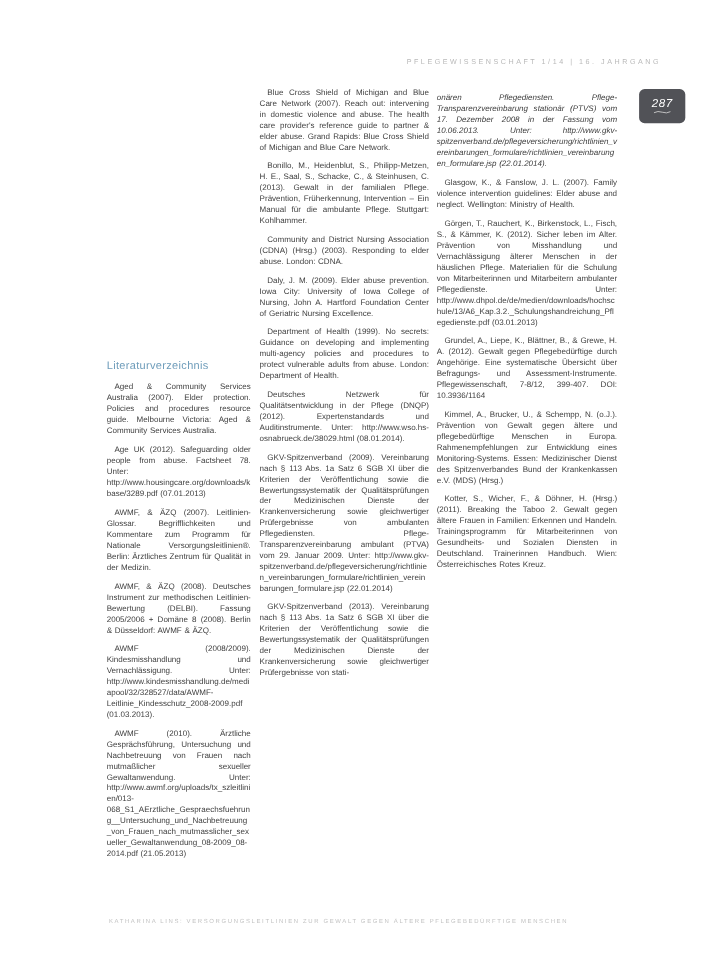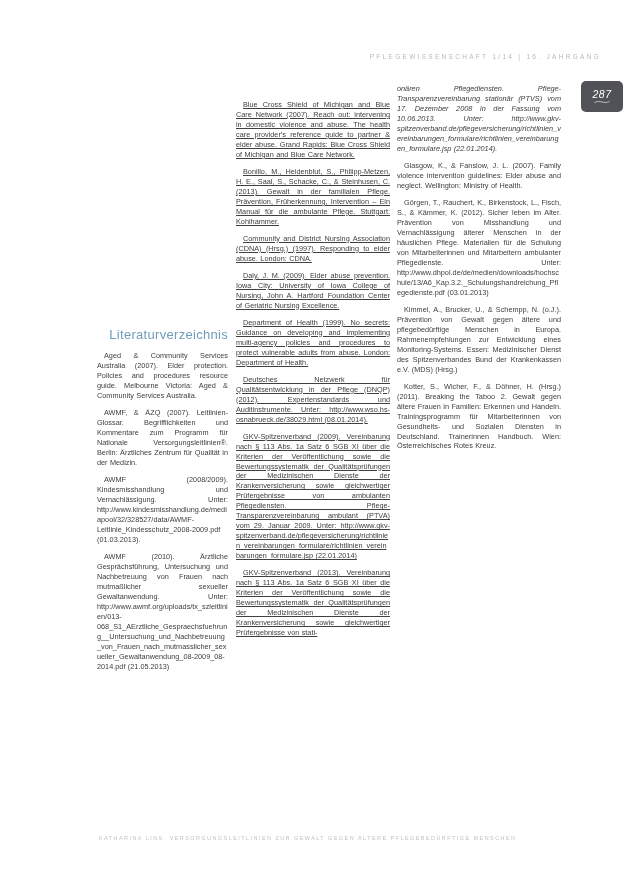--- a/index.html
+++ b/index.html
@@ -17,25 +17,25 @@
     border-radius:5px;display:flex;flex-direction:column;
     align-items:center;justify-content:center;
   }
   .page-badge .num{
     color:#ffffff;font-size:10.5px;font-style:italic;line-height:1;
     letter-spacing:0.5px;
   }
   .page-badge svg{display:block;margin-top:1px;}
   .col{position:absolute;}
   .col1{left:97px;top:327px;width:131px;}
-  .col2{left:236px;top:100px;width:154px;text-decoration:underline;}
+  .col2{left:236px;top:79px;width:154px;}
   .col3{left:397px;top:84px;width:164px;}
   .bib-heading{
     margin:0 0 9px 0;font-weight:normal;
-    font-size:13px;text-align:right;letter-spacing:0.3px;
+    font-size:10px;letter-spacing:0.3px;
   }
   .ref{
     font-size:7.3px;line-height:1.37;text-align:justify;
     color:#3d3d3d;margin:0 0 7px 0;text-indent:7px;
     overflow-wrap:anywhere;word-spacing:0.4px;
   }
   .ref.flush{text-indent:0;font-style:italic;}
   .footer-line{
     position:absolute;left:99px;top:835px;width:472px;
     font-size:5.4px;letter-spacing:1.5px;color:#c2c2c2;
@@ -51,42 +51,45 @@
   <span class="num">287</span>
   <svg width="16" height="4" viewBox="0 0 16 4">
     <path d="M0.5 2.5 Q4 0.5 8 2 Q12 3.5 15.5 1.5" fill="none" stroke="#cfcfcf" stroke-width="0.8"></path>
   </svg>
 </div>
 
 <div class="col col1">
   <h2 class="bib-heading" id="bibHeading" style="color: rgb(110, 156, 186);">Literaturverzeichnis</h2>
   <div>
       <p class="ref">Aged &amp; Community Services Australia (2007). Elder protection. Policies and procedures resource guide. Melbourne Victoria: Aged &amp; Community Services Australia.</p>
+      <p class="ref">Age UK (2012). Safeguarding older people from abuse. Factsheet 78. Unter: http://www.housingcare.org/downloads/kbase/3289.pdf (07.01.2013)</p>
       <p class="ref">AWMF, &amp; ÄZQ (2007). Leitlinien-Glossar. Begrifflichkeiten und Kommentare zum Programm für Nationale Versorgungsleitlinien®. Berlin: Ärztliches Zentrum für Qualität in der Medizin.</p>
+      <p class="ref">AWMF, &amp; ÄZQ (2008). Deutsches Instrument zur methodischen Leitlinien-Bewertung (DELBI). Fassung 2005/2006 + Domäne 8 (2008). Berlin &amp; Düsseldorf: AWMF &amp; ÄZQ.</p>
       <p class="ref">AWMF (2008/2009). Kindesmisshandlung und Vernachlässigung. Unter: http://www.kindesmisshandlung.de/mediapool/32/328527/data/AWMF-Leitlinie_Kindesschutz_2008-2009.pdf (01.03.2013).</p>
       <p class="ref">AWMF (2010). Ärztliche Gesprächsführung, Untersuchung und Nachbetreuung von Frauen nach mutmaßlicher sexueller Gewaltanwendung. Unter: http://www.awmf.org/uploads/tx_szleitlinien/013-068_S1_AErztliche_Gespraechsfuehrung__Untersuchung_und_Nachbetreuung_von_Frauen_nach_mutmasslicher_sexueller_Gewaltanwendung_08-2009_08-2014.pdf (21.05.2013)</p>
     </div>
 </div>
 
 <div class="col col2">
   <div>
       <p class="ref">Blue Cross Shield of Michigan and Blue Care Network (2007). Reach out: intervening in domestic violence and abuse. The health care provider's reference guide to partner &amp; elder abuse. Grand Rapids: Blue Cross Shield of Michigan and Blue Care Network.</p>
       <p class="ref">Bonillo, M., Heidenblut, S., Philipp-Metzen, H. E., Saal, S., Schacke, C., &amp; Steinhusen, C. (2013). Gewalt in der familialen Pflege. Prävention, Früherkennung, Intervention – Ein Manual für die ambulante Pflege. Stuttgart: Kohlhammer.</p>
-      <p class="ref">Community and District Nursing Association (CDNA) (Hrsg.) (1997). Responding to elder abuse. London: CDNA.</p>
+      <p class="ref">Community and District Nursing Association (CDNA) (Hrsg.) (2003). Responding to elder abuse. London: CDNA.</p>
       <p class="ref">Daly, J. M. (2009). Elder abuse prevention. Iowa City: University of Iowa College of Nursing, John A. Hartford Foundation Center of Geriatric Nursing Excellence.</p>
       <p class="ref">Department of Health (1999). No secrets: Guidance on developing and implementing multi-agency policies and procedures to protect vulnerable adults from abuse. London: Department of Health.</p>
       <p class="ref">Deutsches Netzwerk für Qualitätsentwicklung in der Pflege (DNQP) (2012). Expertenstandards und Auditinstrumente. Unter: http://www.wso.hs-osnabrueck.de/38029.html (08.01.2014).</p>
       <p class="ref">GKV-Spitzenverband (2009). Vereinbarung nach § 113 Abs. 1a Satz 6 SGB XI über die Kriterien der Veröffentlichung sowie die Bewertungssystematik der Qualitätsprüfungen der Medizinischen Dienste der Krankenversicherung sowie gleichwertiger Prüfergebnisse von ambulanten Pflegediensten. Pflege-Transparenzvereinbarung ambulant (PTVA) vom 29. Januar 2009. Unter: http://www.gkv-spitzenverband.de/pflegeversicherung/richtlinien_vereinbarungen_formulare/richtlinien_vereinbarungen_formulare.jsp (22.01.2014)</p>
       <p class="ref">GKV-Spitzenverband (2013). Vereinbarung nach § 113 Abs. 1a Satz 6 SGB XI über die Kriterien der Veröffentlichung sowie die Bewertungssystematik der Qualitätsprüfungen der Medizinischen Dienste der Krankenversicherung sowie gleichwertiger Prüfergebnisse von stati-</p>
     </div>
 </div>
 
 <div class="col col3">
   <div>
       <p class="ref flush">onären Pflegediensten. Pflege-Transparenzvereinbarung stationär (PTVS) vom 17. Dezember 2008 in der Fassung vom 10.06.2013. Unter: http://www.gkv-spitzenverband.de/pflegeversicherung/richtlinien_vereinbarungen_formulare/richtlinien_vereinbarungen_formulare.jsp (22.01.2014).</p>
       <p class="ref">Glasgow, K., &amp; Fanslow, J. L. (2007). Family violence intervention guidelines: Elder abuse and neglect. Wellington: Ministry of Health.</p>
       <p class="ref">Görgen, T., Rauchert, K., Birkenstock, L., Fisch, S., &amp; Kämmer, K. (2012). Sicher leben im Alter. Prävention von Misshandlung und Vernachlässigung älterer Menschen in der häuslichen Pflege. Materialien für die Schulung von Mitarbeiterinnen und Mitarbeitern ambulanter Pflegedienste. Unter: http://www.dhpol.de/de/medien/downloads/hochschule/13/A6_Kap.3.2._Schulungshandreichung_Pflegedienste.pdf (03.01.2013)</p>
+      <p class="ref">Grundel, A., Liepe, K., Blättner, B., &amp; Grewe, H. A. (2012). Gewalt gegen Pflegebedürftige durch Angehörige. Eine systematische Übersicht über Befragungs- und Assessment-Instrumente. Pflegewissenschaft, 7-8/12, 399-407. DOI: 10.3936/1164</p>
       <p class="ref">Kimmel, A., Brucker, U., &amp; Schempp, N. (o.J.). Prävention von Gewalt gegen ältere und pflegebedürftige Menschen in Europa. Rahmenempfehlungen zur Entwicklung eines Monitoring-Systems. Essen: Medizinischer Dienst des Spitzenverbandes Bund der Krankenkassen e.V. (MDS) (Hrsg.)</p>
       <p class="ref">Kotter, S., Wicher, F., &amp; Döhner, H. (Hrsg.) (2011). Breaking the Taboo 2. Gewalt gegen ältere Frauen in Familien: Erkennen und Handeln. Trainingsprogramm für Mitarbeiterinnen von Gesundheits- und Sozialen Diensten in Deutschland. Trainerinnen Handbuch. Wien: Österreichisches Rotes Kreuz.</p>
     </div>
 </div>
 
 <div class="footer-line">KATHARINA LINS: VERSORGUNGSLEITLINIEN ZUR GEWALT GEGEN ÄLTERE PFLEGEBEDÜRFTIGE MENSCHEN</div>
 
 </body></html>

